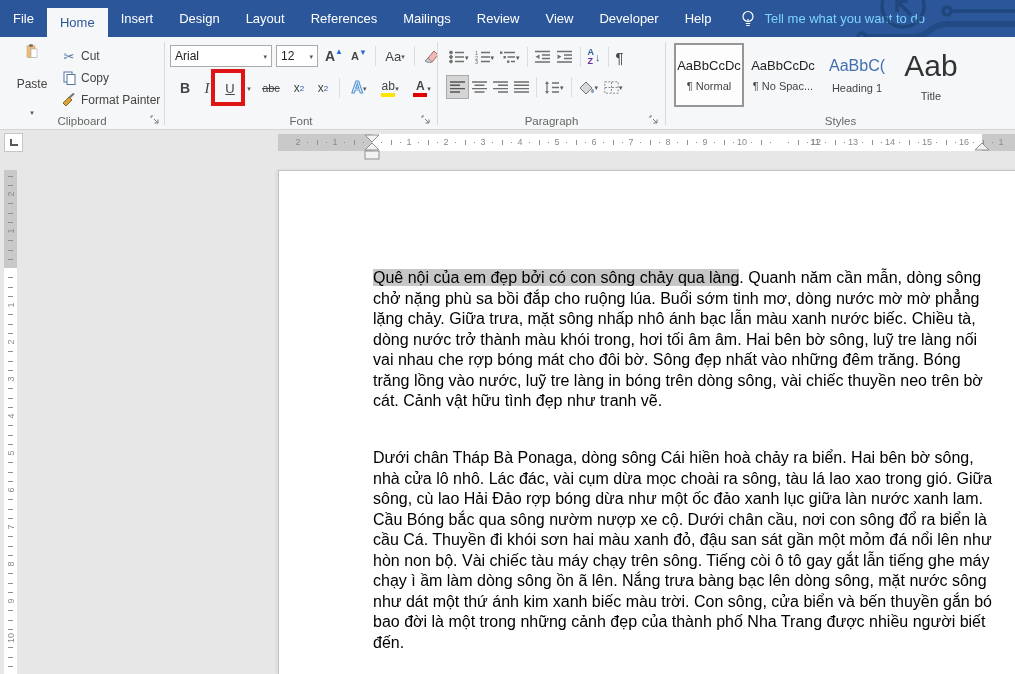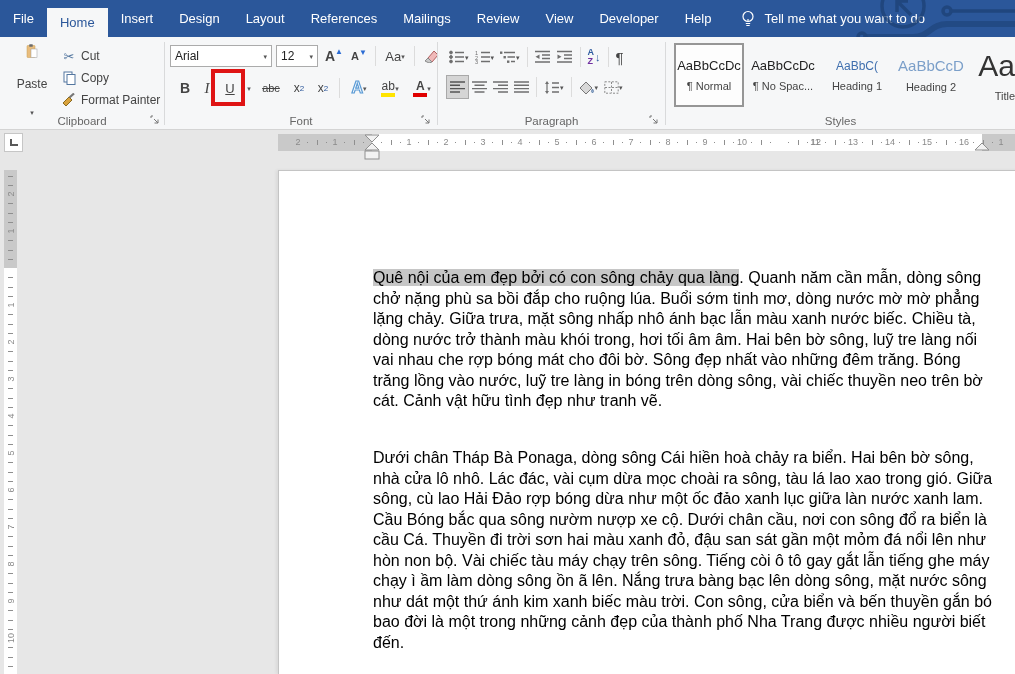--- a/index.html
+++ b/index.html
@@ -6,21 +6,21 @@
   html,body { background:#fff; }
   .stage {
     position: relative; width: 1015px; height: 674px; overflow: hidden;
     font-family: "Liberation Sans", sans-serif; background: #e7e7e7;
   }
   
   .tabbar { position:absolute; left:0; top:0; width:1015px; height:37px; background:#2b579a; display:flex; align-items:stretch; }
   .tabs { display:flex; align-items:stretch; }
   .tab { color:#fff; font-size:13px; padding:0 13px; display:flex; align-items:center; cursor:default; white-space:nowrap; }
   .tab.active { background:#f6f7f8; color:#2b579a; align-self:flex-end; height:29px; }
-  .tellme { display:flex; align-items:center; color:#ffffff; font-size:13px; margin-left:16px; white-space:nowrap; }
+  .tellme { display:flex; align-items:center; color:#7dd3fc; font-size:13px; margin-left:16px; white-space:nowrap; }
   .tellme svg { margin-right:8px; }
   .deco { position:absolute; right:0; top:0; pointer-events:none; }
   
   .ribbon { position:absolute; left:0; top:37px; width:1015px; height:93px; background:#f6f7f8; border-bottom:1px solid #d4d4d4; font-size:12px; color:#444; }
   .vsep { position:absolute; top:5px; width:1px; height:83px; background:#d9dadb; }
   .grp { position:absolute; top:0; height:92px; }
   .grp-label { position:absolute; bottom:2px; left:0; right:0; text-align:center; font-size:11.5px; color:#666; }
   .launcher { position:absolute; bottom:4px; }
   .dd { font-size:7px; color:#555; line-height:1; }
   
@@ -61,21 +61,21 @@
   .sorticon .a { color:#2e5b9f; } .sorticon .z { color:#7030a0; }
   .sorticon .ar { color:#2e5b9f; font-size:11px; margin-left:1px; }
   .pilcrow { font-size:15px; color:#444; }
   
   .grp-styles { left:666px; width:349px; }
   .stylegal { position:absolute; left:8px; top:6px; display:flex; }
   .style-item { width:70px; height:64px; margin-right:4px; display:flex; flex-direction:column; align-items:center; justify-content:center; background:transparent; }
   .style-item.selected { border:2px solid #969696; background:#fdfdfd; }
   .style-prev { font-size:13px; color:#222; white-space:nowrap; overflow:hidden; max-width:68px; }
   .style-name { font-size:11px; color:#444; margin-top:7px; white-space:nowrap; }
-  .sp-h1 { font-size:12px; color:#3f6fae; }
+  .sp-h1 { font-size:16px; color:#3f6fae; }
   .sp-h2 { font-size:15px; color:#7b9fc9; }
   .sp-title { font-size:30px; color:#333; }
   
   .tabsel { position:absolute; left:4px; top:133px; width:19px; height:19px; background:#fff; border:1px solid #c6c6c6; display:flex; align-items:center; justify-content:center; }
   .tabsel-glyph { width:8px; height:7px; border-left:2px solid #595959; border-bottom:2px solid #595959; }
   .hruler { position:absolute; left:278px; top:134px; width:737px; height:17px; background:#c9c9c9; }
   .hruler .white { position:absolute; left:94px; top:0; width:610px; height:17px; background:#fff; }
   .rnum { position:absolute; top:3px; font-size:9px; color:#8a8a8a; transform:translateX(-50%); }
   .rtick { position:absolute; top:6px; width:1px; height:5px; background:#8f8f8f; }
   .rdot { position:absolute; top:8px; width:1px; height:1px; background:#8f8f8f; }
@@ -375,24 +375,20 @@
             <div class="style-prev ">AaBbCcDc</div>
             <div class="style-name">¶ Normal</div>
           </div>
           <div class="style-item">
             <div class="style-prev ">AaBbCcDc</div>
             <div class="style-name">¶ No Spac...</div>
           </div>
           <div class="style-item">
             <div class="style-prev sp-h1">AaBbC(</div>
             <div class="style-name">Heading 1</div>
-          </div>
-          <div class="style-item">
-            <div class="style-prev sp-h2">AaBbCcD</div>
-            <div class="style-name">Heading 2</div>
           </div>
           <div class="style-item">
             <div class="style-prev sp-title">Aab</div>
             <div class="style-name">Title</div>
           </div>
         </div>
       <div class="grp-label">Styles</div>
     </div>
   </div>
 
@@ -551,21 +547,21 @@
       <div class="docline" style="top: 117.5px;">chở nặng phù sa bồi đắp cho ruộng lúa. Buổi sớm tinh mơ, dòng nước mờ mờ phẳng</div>
       <div class="docline" style="top: 138px;">lặng chảy. Giữa trưa, mặt sông nhấp nhô ánh bạc lẫn màu xanh nước biếc. Chiều tà,</div>
       <div class="docline" style="top: 158.5px;">dòng nước trở thành màu khói trong, hơi tối âm âm. Hai bên bờ sông, luỹ tre làng nối</div>
       <div class="docline" style="top: 179px;">vai nhau che rợp bóng mát cho đôi bờ. Sông đẹp nhất vào những đêm trăng. Bóng</div>
       <div class="docline" style="top: 199.5px;">trăng lồng vào nước, luỹ tre làng in bóng trên dòng sông, vài chiếc thuyền neo trên bờ</div>
       <div class="docline" style="top: 220px;">cát. Cảnh vật hữu tình đẹp như tranh vẽ.</div>
       <div class="docline" style="top: 277px;">Dưới chân Tháp Bà Ponaga, dòng sông Cái hiền hoà chảy ra biển. Hai bên bờ sông,</div>
       <div class="docline" style="top: 297.5px;">nhà cửa lô nhô. Lác đác, vài cụm dừa mọc choài ra sông, tàu lá lao xao trong gió. Giữa</div>
       <div class="docline" style="top: 318px;">sông, cù lao Hải Đảo rợp bóng dừa như một ốc đảo xanh lục giữa làn nước xanh lam.</div>
       <div class="docline" style="top: 338.5px;">Cầu Bóng bắc qua sông nườm nượp xe cộ. Dưới chân cầu, nơi con sông đổ ra biển là</div>
-      <div class="docline" style="top: 359px;">cầu Cá. Thuyền đi trời sơn hai màu xanh đỏ, đậu san sát gần một mỏm đá nổi lên như</div>
+      <div class="docline" style="top: 359px;">cầu Cá. Thuyền đi khói sơn hai màu xanh đỏ, đậu san sát gần một mỏm đá nổi lên như</div>
       <div class="docline" style="top: 379.5px;">hòn non bộ. Vài chiếc tàu máy chạy trên sông. Tiếng còi ô tô gay gắt lẫn tiếng ghe máy</div>
       <div class="docline" style="top: 400px;">chạy ì ầm làm dòng sông ồn ã lên. Nắng trưa bàng bạc lên dòng sông, mặt nước sông</div>
       <div class="docline" style="top: 420.5px;">như dát một thứ ánh kim xanh biếc màu trời. Con sông, cửa biển và bến thuyền gắn bó</div>
       <div class="docline" style="top: 441px;">bao đời là một trong những cảnh đẹp của thành phố Nha Trang được nhiều người biết</div>
       <div class="docline" style="top: 461.5px;">đến.</div>
     </div>
 
 </div>
 
 </body></html>

